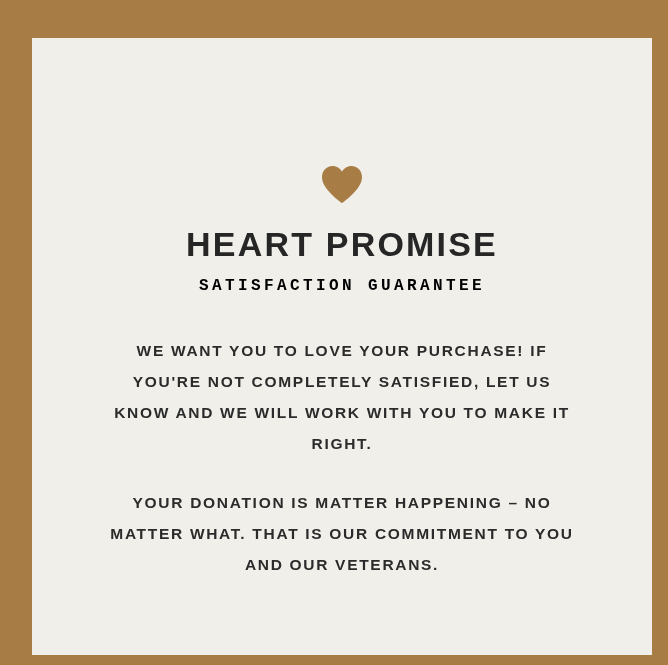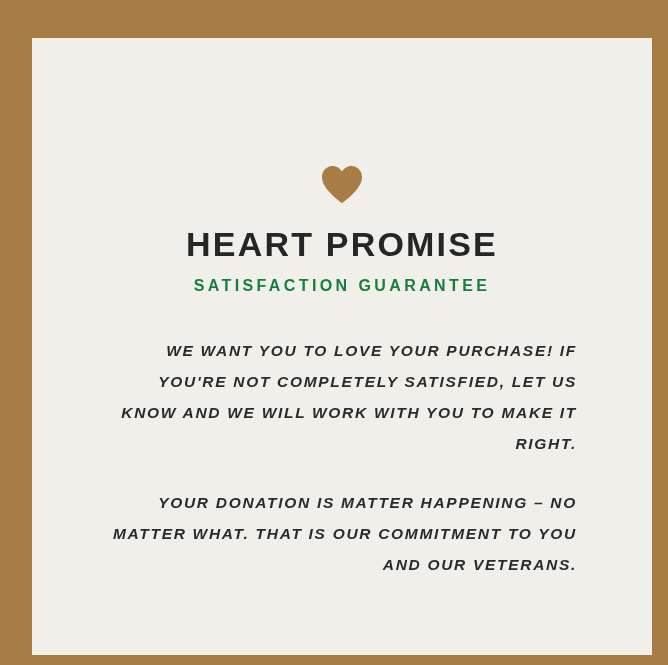--- a/index.html
+++ b/index.html
@@ -48,33 +48,33 @@
     letter-spacing: 2.2px;
     color: #262626;
     text-align: center;
     line-height: 1.1;
   }
   .subtitle {
     margin-top: 14px;
     font-size: 16px;
     font-weight: bold;
     letter-spacing: 3.4px;
-    color: #15803d;
+    color: #000000;
     text-align: left;
+    font-family: Liberation Mono, monospace;
   }
   .body-block {
     margin-top: 40px;
     width: 470px;
-    text-align: right;
+    text-align: center;
     font-size: 15.5px;
     font-weight: bold;
     letter-spacing: 1.7px;
     line-height: 2.0;
     color: #2b2b2b;
-    font-style: italic;
   }
   .body-block.second {
     margin-top: 28px;
   }
 </style>
 </head>
 <body>
 
 <div class="frame">
   <div class="card">

